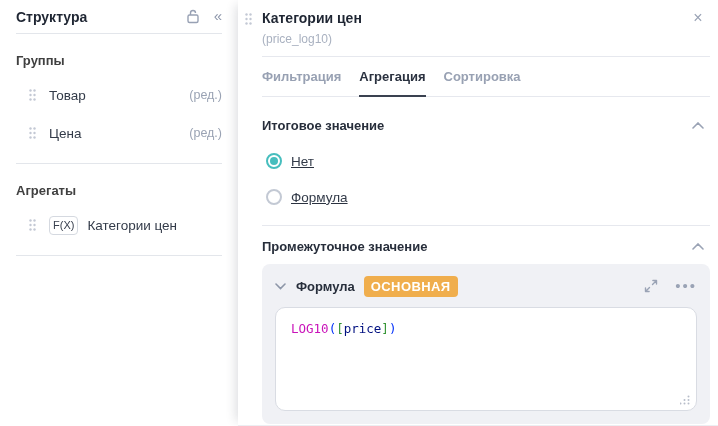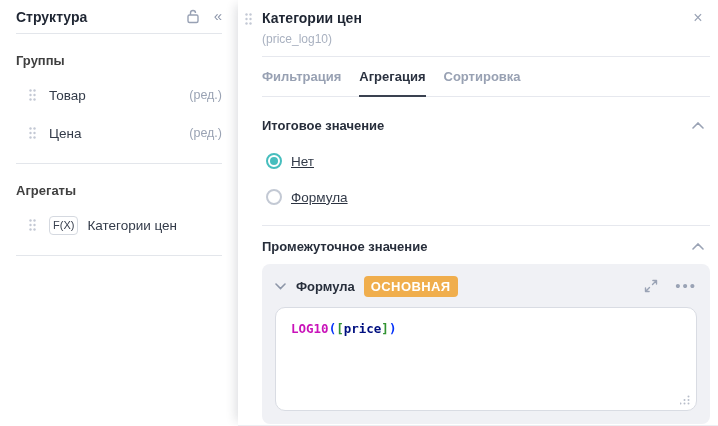--- a/index.html
+++ b/index.html
@@ -79,21 +79,21 @@
   .card-title { font-size:13px; font-weight:bold; color:#272e3b; }
   .main-badge {
     margin-left:9px; font-size:13px; font-weight:bold; color:#fff;
     border-radius:4px; padding:3px 7px; letter-spacing:0.4px;
   }
   .card-actions { margin-left:auto; display:flex; align-items:center; gap:17px; }
   .dots-menu { color:#9aa3b5; font-size:15px; letter-spacing:2px; line-height:10px; cursor:pointer; }
 
   .code-editor {
     margin-top:8px; background:#fff; border:1px solid #d9dce3; border-radius:10px;
-    height:104px; position:relative; padding:13px 15px;font-weight:bold;
+    height:104px; position:relative; padding:13px 15px;
   }
   .code-line { font-family:"DejaVu Sans Mono", monospace; font-size:12.5px; white-space:pre; }
   .resize-grip { position:absolute; right:6px; bottom:5px; line-height:0; cursor:nwse-resize; }
 </style>
 </head>
 <body>
 
 <div class="sidebar">
   <div class="side-header">
     <span class="side-title">Структура</span>

